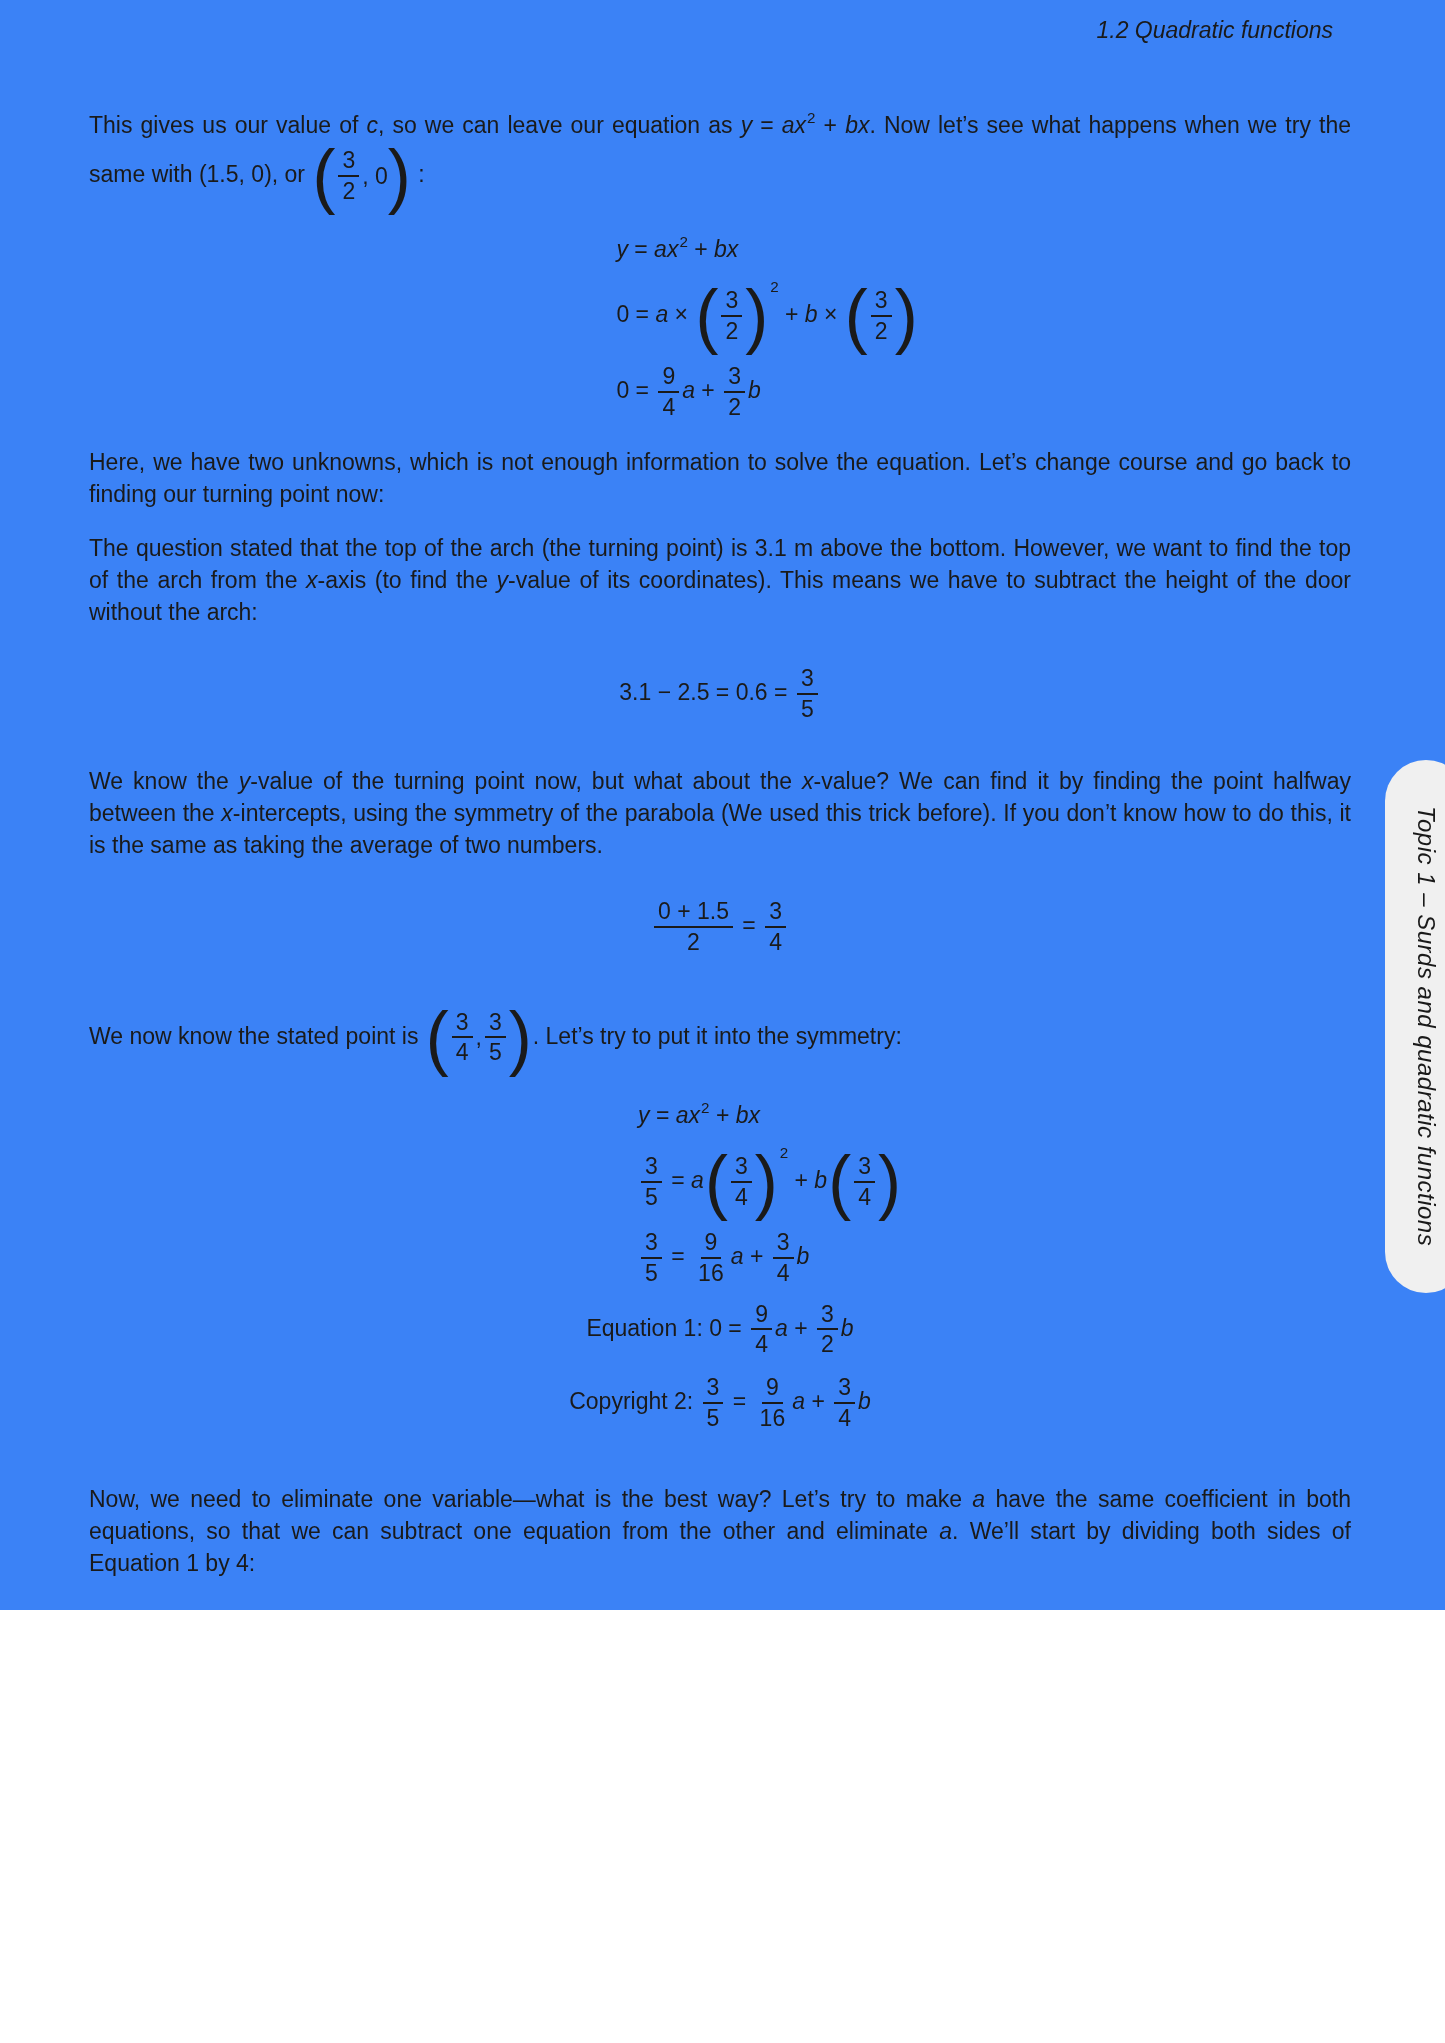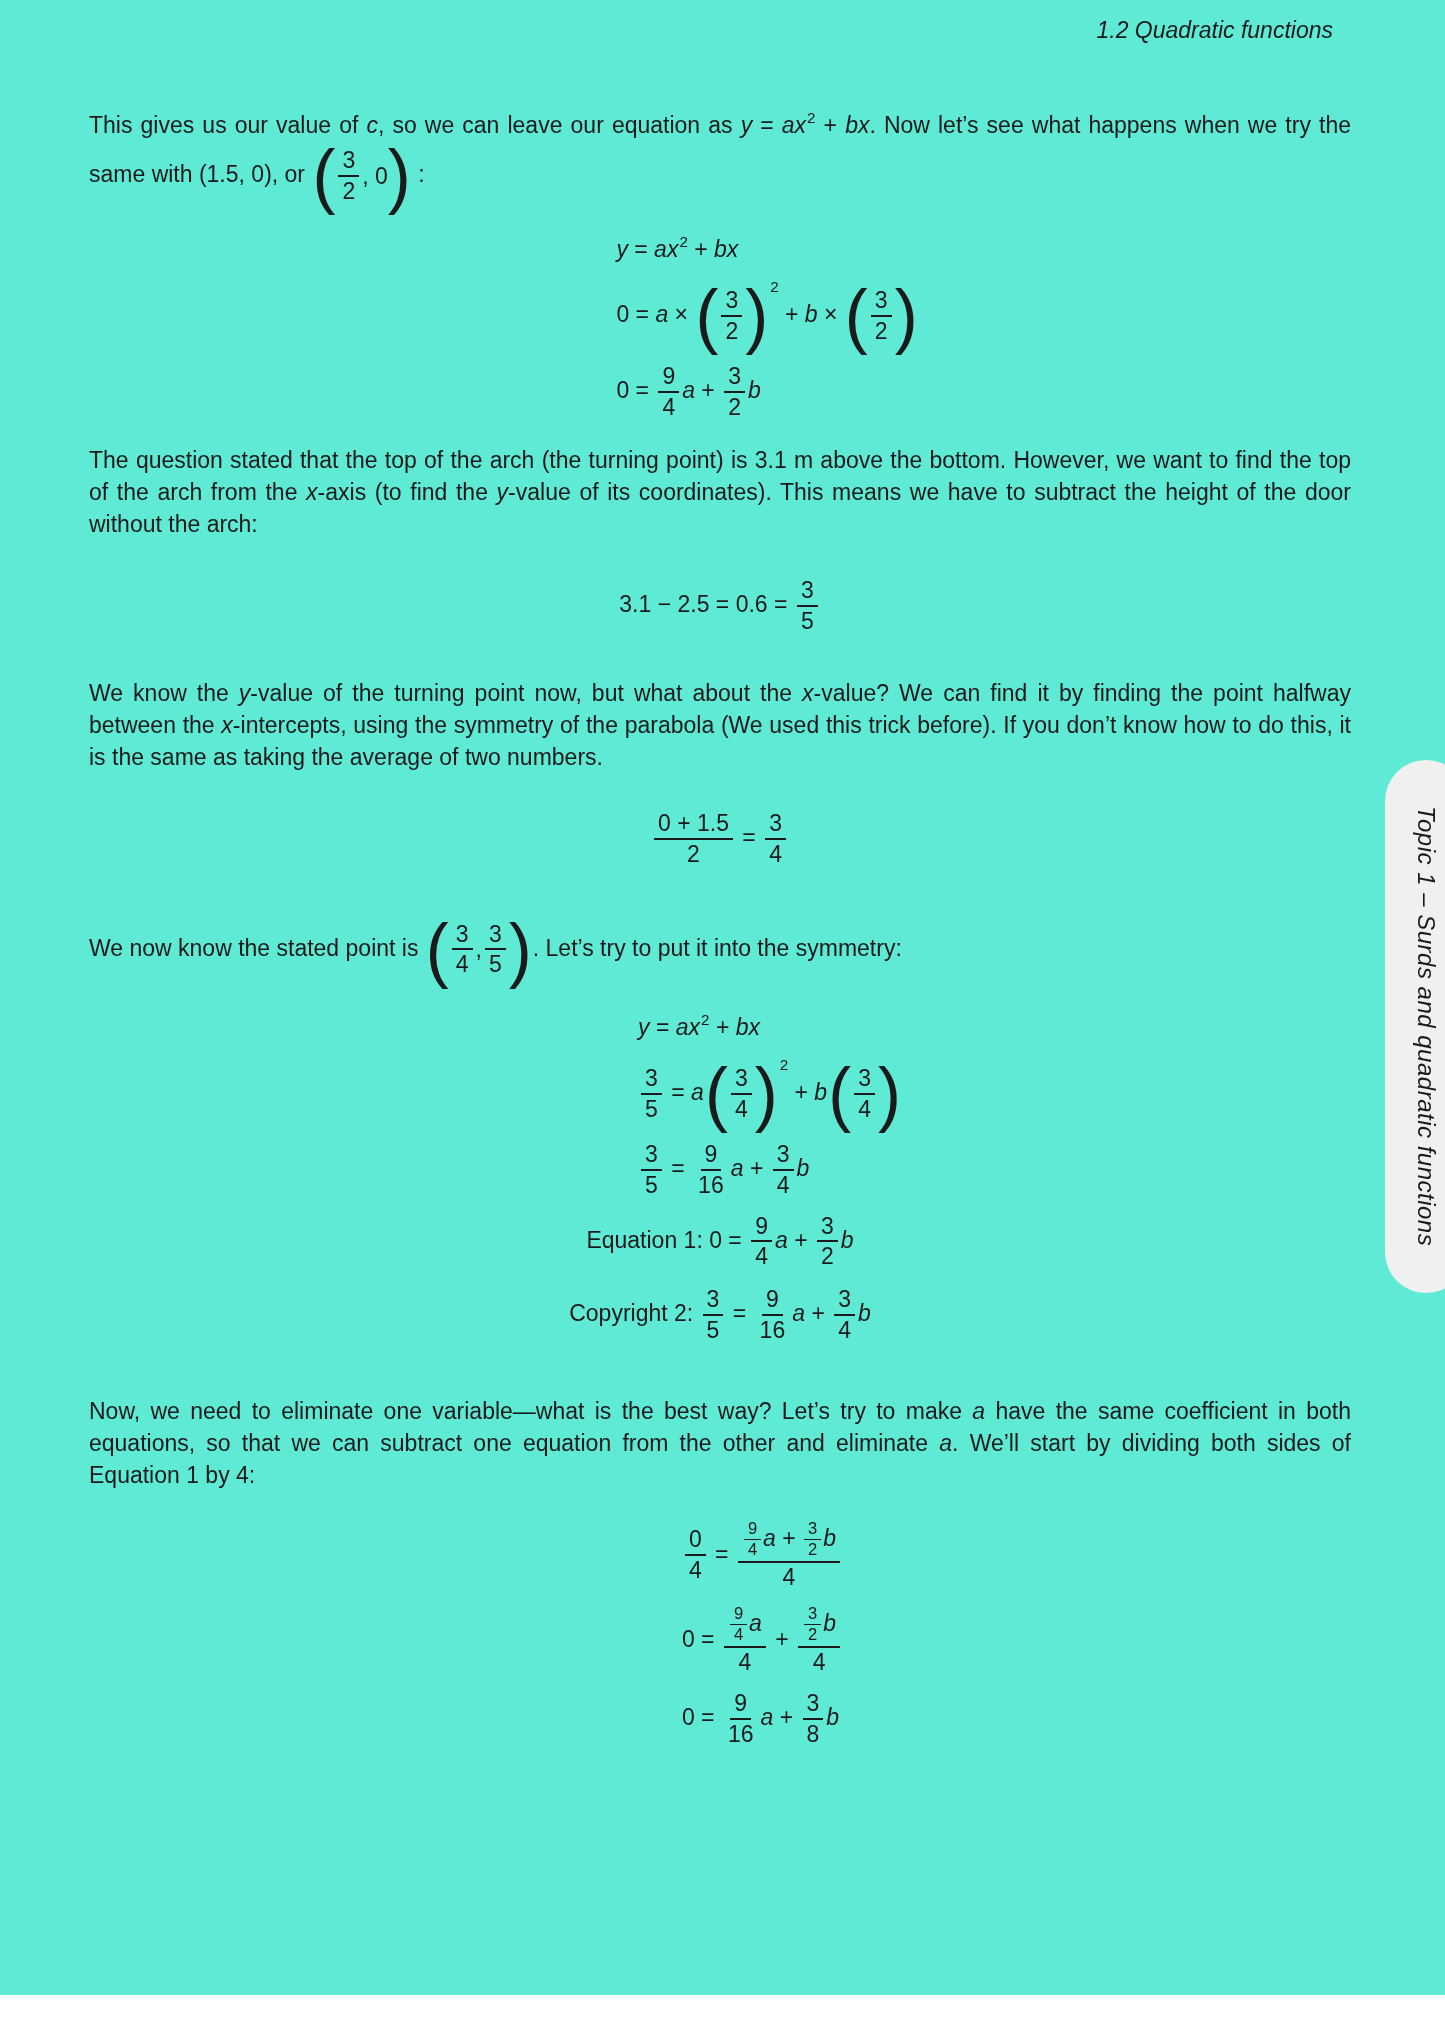--- a/index.html
+++ b/index.html
@@ -1,17 +1,17 @@
 <!DOCTYPE html>
 <html><head>
 <meta charset="utf-8">
 <style>
   html,body{margin:0;padding:0;background:#ffffff;}
   .page{
-    position:relative;width:1445px;height:1995px;background:#5eead4;overflow:hidden;
+    position:relative;width:1445px;height:1610px;background:#3b82f6;overflow:hidden;
     color:#1a1a1a;font-family:"Liberation Sans",sans-serif;font-size:23px;line-height:32px;
   }
   .content{position:absolute;left:85px;top:0;width:1270px;}
   .header{margin-top:14px;text-align:right;padding-right:22px;font-style:italic;font-size:23px;}
   .para{text-align:justify;margin:4px;}
   .eqblock{text-align:center;}
   .eqgroup{display:inline-block;text-align:left;}
   .eqline{white-space:nowrap;line-height:1.3;}
   .eqgroup .eqline + .eqline{margin-top:12px;}
   .eqblock.center .eqline + .eqline{margin-top:14px;}
@@ -98,20 +98,21 @@
                 </span>
               </span>
               <span class="mbracket">)</span>
             </span></div><div class="eqline"><span class="mtext">0 = </span><span class="mfrac">
               <span class="mnum"><span class="mtext">9</span></span>
               <span class="mden"><span class="mtext">4</span></span>
             </span><span class="mvar">a</span><span class="mtext"> + </span><span class="mfrac">
               <span class="mnum"><span class="mtext">3</span></span>
               <span class="mden"><span class="mtext">2</span></span>
             </span><span class="mvar">b</span></div></div></div>
+      <div class="para b-para-two-unknowns"><span class="mtext">Here, we have two unknowns, which is not enough information to solve the equation. Let’s change course and go back to finding our turning point now:</span></div>
       <div class="para b-para-arch-height"><span class="mtext">The question stated that the top of the arch (the turning point) is 3.1 m above the bottom. However, we want to find the top of the arch from the </span><span class="mvar">x</span><span class="mtext">-axis (to find the </span><span class="mvar">y</span><span class="mtext">-value of its coordinates). This means we have to subtract the height of the door without the arch:</span></div>
       <div class="eqblock b-eq-height-above-x-axis center">
         <div class="eqline"><span class="mtext">3.1 − 2.5 = 0.6 = </span><span class="mfrac">
             <span class="mnum"><span class="mtext">3</span></span>
             <span class="mden"><span class="mtext">5</span></span>
           </span></div>
       </div>
       <div class="para b-para-x-value"><span class="mtext">We know the </span><span class="mvar">y</span><span class="mtext">-value of the turning point now, but what about the </span><span class="mvar">x</span><span class="mtext">-value? We can find it by finding the point halfway between the </span><span class="mvar">x</span><span class="mtext">-intercepts, using the symmetry of the parabola (We used this trick before). If you don’t know how to do this, it is the same as taking the average of two numbers.</span></div>
       <div class="eqblock b-eq-average-x-intercepts center">
         <div class="eqline"><span class="mfrac">

